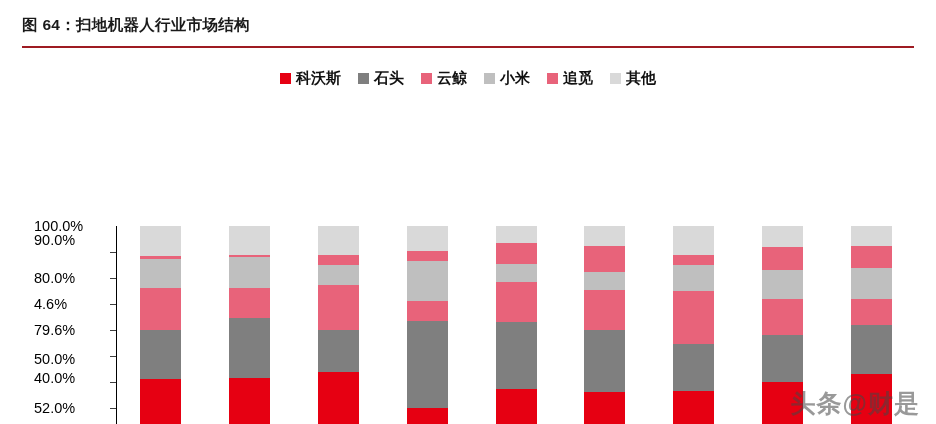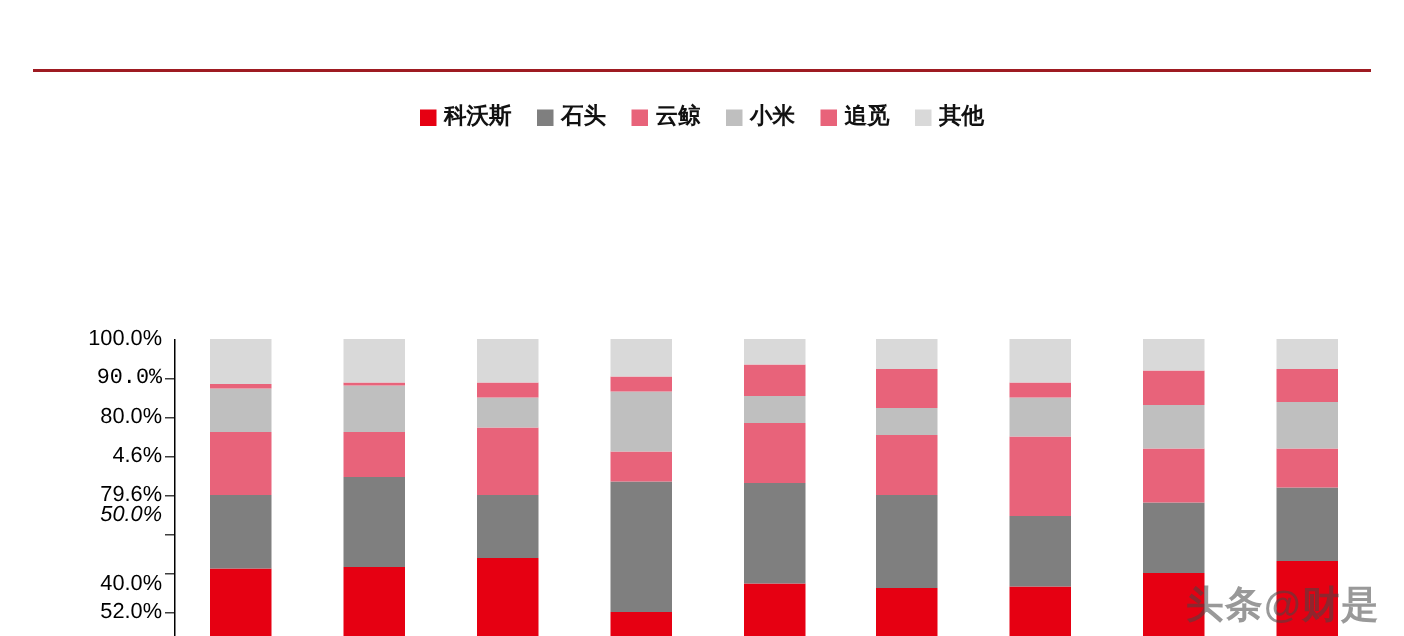--- a/index.html
+++ b/index.html
@@ -75,21 +75,20 @@
   }
   #y-axis-labels {
     position: absolute;
     left: 34px; top: 112px;
     width: 74px; height: 262px;
   }
   .y-tick-label {
     position: absolute;
     right: 0;
     width: 74px;
-    text-align: right;
     font-size: 14.5px;
     color: #000000;
     line-height: 14px;
     transform: translateY(-7px);
     white-space: nowrap;
   }
 
   
   #plot-frame {
     position: absolute;
@@ -144,20 +143,21 @@
     letter-spacing: 1px;
     line-height: 30px;
     pointer-events: none;
     white-space: nowrap;
   }
 </style>
 </head>
 <body>
 
 <div id="figure-header">
+  <div id="figure-title">图 64：扫地机器人行业市场结构</div>
   <div id="title-rule"></div>
 </div>
 
 <div id="chart-legend">
     <div class="legend-item">
       <span class="legend-swatch" style="background: rgb(230, 0, 18);"></span>
       <span class="legend-label">科沃斯</span>
     </div>
     <div class="legend-item">
       <span class="legend-swatch" style="background: rgb(127, 127, 127);"></span>
@@ -177,26 +177,26 @@
     </div>
     <div class="legend-item">
       <span class="legend-swatch" style="background: rgb(217, 217, 217);"></span>
       <span class="legend-label">其他</span>
     </div>
   </div>
 
 <div id="plot-area">
   <div id="y-axis-labels">
       <div class="y-tick-label" style="top: 188px;">52.0%</div>
-      <div class="y-tick-label" style="top: 169px;">40.0%</div>
-      <div class="y-tick-label" style="top: 123px; font-style: italic;">50.0%</div>
+      <div class="y-tick-label" style="top: 158px;">40.0%</div>
+      <div class="y-tick-label" style="top: 139px;">50.0%</div>
       <div class="y-tick-label" style="top: 110px;">79.6%</div>
       <div class="y-tick-label" style="top: 84px;">4.6%</div>
       <div class="y-tick-label" style="top: 58px;">80.0%</div>
-      <div class="y-tick-label" style="top: 32px; font-family: Liberation Mono, monospace;">90.0%</div>
+      <div class="y-tick-label" style="top: 20px;">90.0%</div>
       <div class="y-tick-label" style="top: 6px;">100.0%</div>
     </div>
 
   <div id="plot-frame">
     <div id="y-axis-line"></div>
 
     <div id="bars-layer">
         <div class="bar-slot">
           <div class="bar-stack">
             <div class="bar-seg" title="科沃斯 2022-01: 41%" style="background: rgb(230, 0, 18); height: 106.6px; bottom: 0px;"></div>

